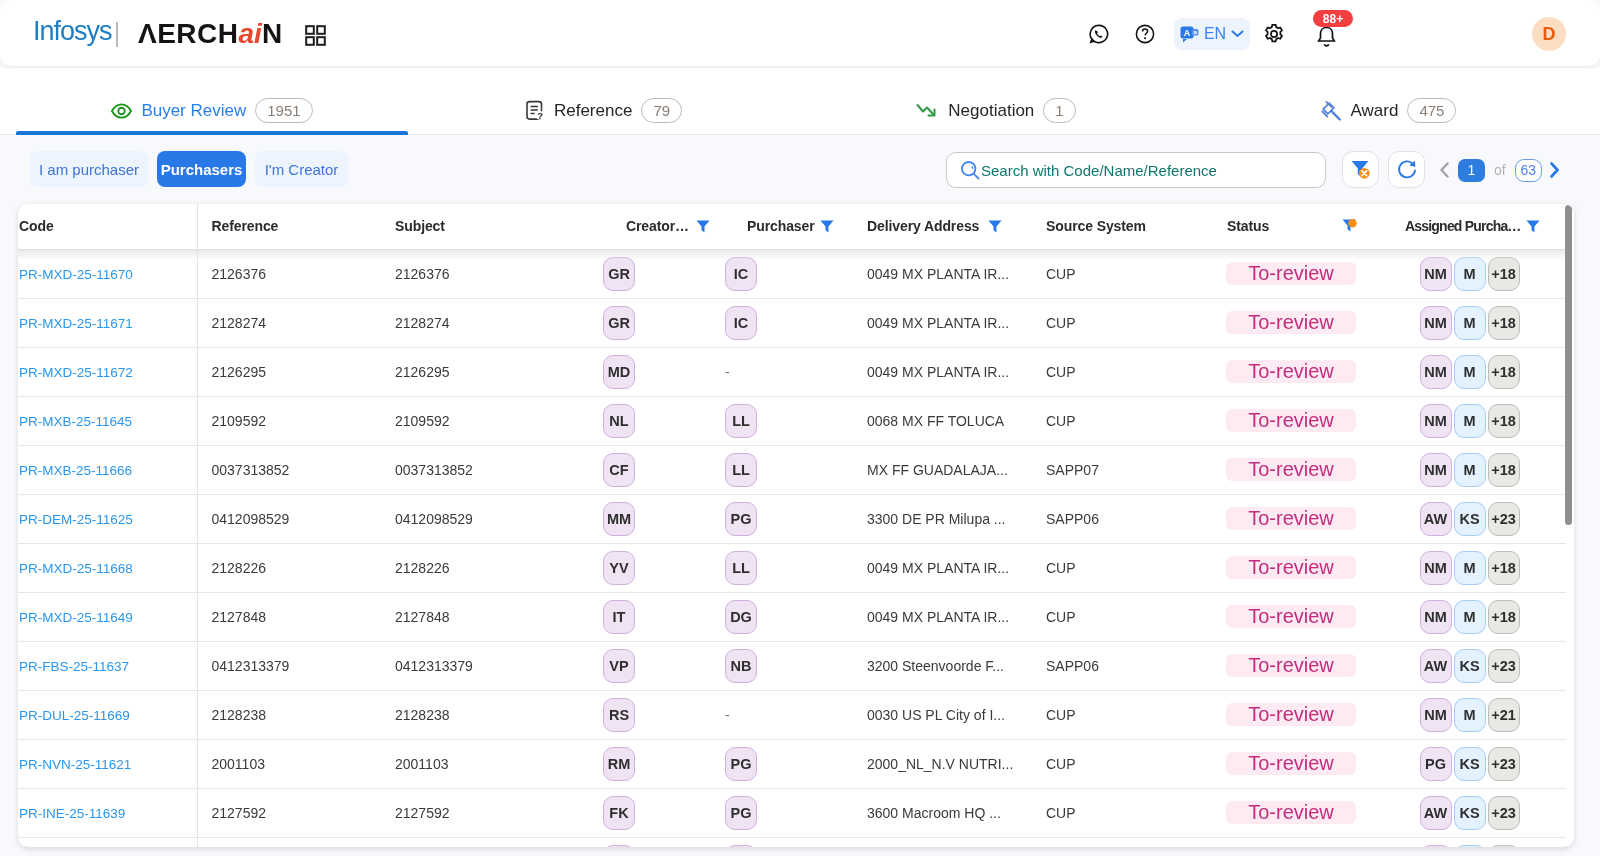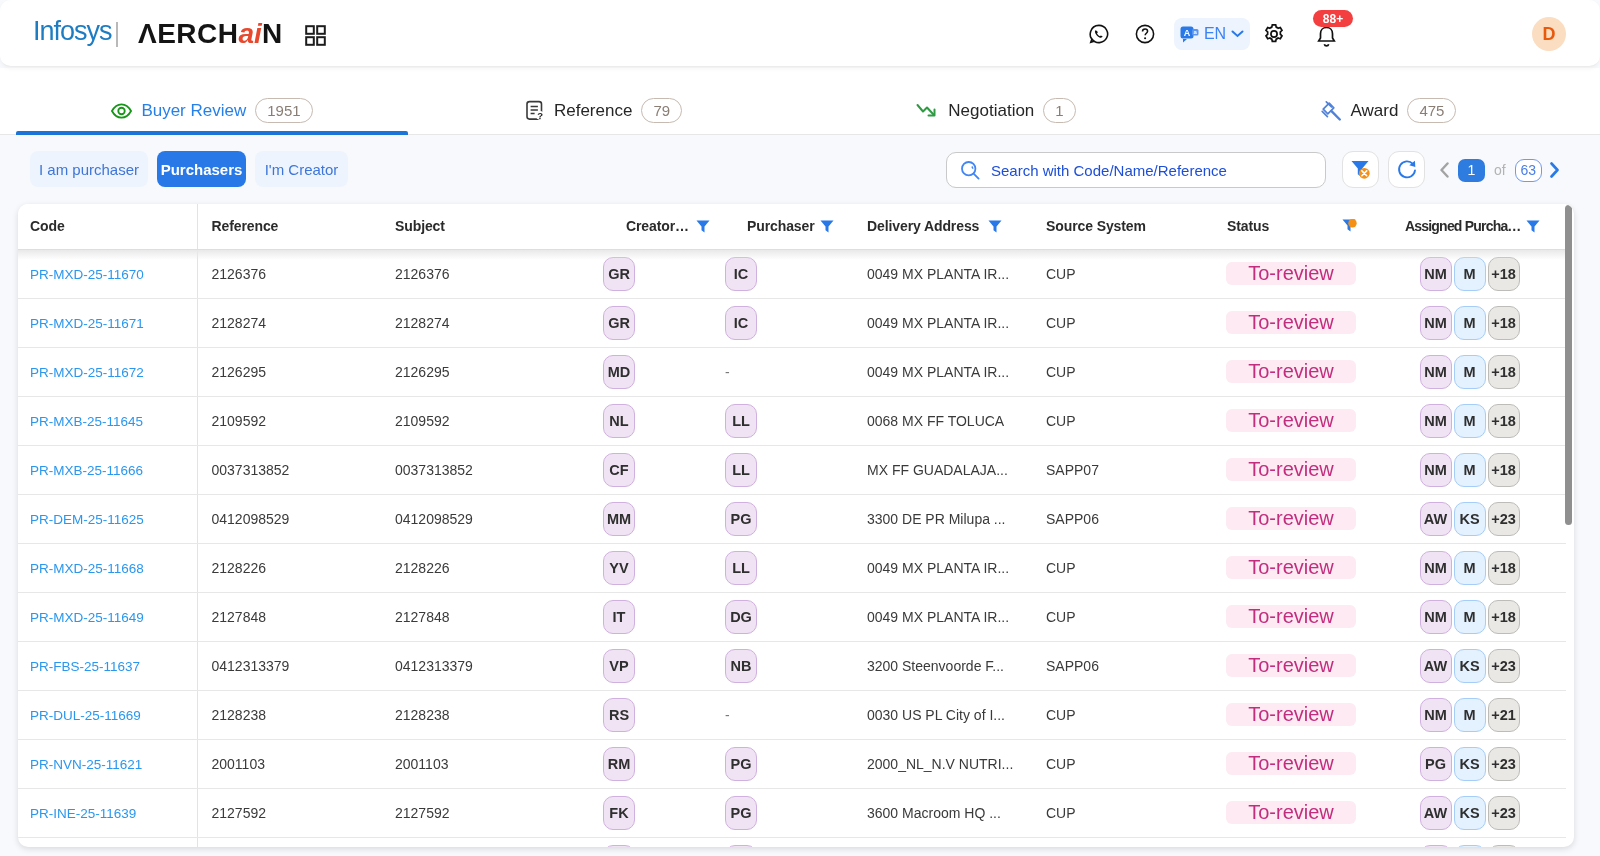--- a/index.html
+++ b/index.html
@@ -35,37 +35,37 @@
 .tab.active { color:#2680ea; }
 .tab.active::after { content:""; position:absolute; left:0; bottom:0; width:100%; height:4px; background:#1b74d8; border-radius:2px 2px 0 0; }
 .cnt { border:1.5px solid #c7bab0; border-radius:14px; color:#8a7e74; font-size:15px; padding:2px 11px; line-height:19px; }
 
 
 .pillbtn { position:absolute; top:151px; height:36px; border-radius:8px; font-size:15px; display:flex; align-items:center; justify-content:center; }
 #pb1 { left:30px; width:118px; background:#eef4fd; color:#3d76d8; }
 #pb2 { left:157px; width:89px; background:#2878e8; color:#fff; font-weight:700; }
 #pb3 { left:255px; width:93px; background:#eef4fd; color:#3d76d8; }
 .search { position:absolute; left:946px; top:152px; width:380px; height:36px; background:#fff; border:1px solid #c9c9c9; border-radius:10px; display:flex; align-items:center; }
-.search .ph { color:#1d4ed8; font-size:15px; margin-left:10px; }
+.search .ph { color:#0f766e; font-size:15px; }
 .sqbtn { position:absolute; top:151px; width:37px; height:37px; background:#fff; border:1px solid #e2e2e2; border-radius:11px; display:flex; align-items:center; justify-content:center; }
 #btn-funnel { left:1342px; }
 #btn-refresh { left:1388px; border-radius:11px; }
 .pgwrap { position:absolute; top:158px; left:1440px; height:24px; display:flex; align-items:center; }
 .pg1 { width:27px; height:23px; background:#2e7ce0; border-radius:7px; color:#fff; font-size:14px; display:flex; align-items:center; justify-content:center; margin-left:9px; }
 .pgof { color:#b3b3b3; font-size:14px; margin:0 9px; }
 .pg63 { width:27px; height:23px; background:#fff; border:1.5px solid #6f9bee; border-radius:9px; color:#4a7fe8; font-size:14px; display:flex; align-items:center; justify-content:center; }
 
 
 #card { position:absolute; left:18px; top:204px; width:1556px; height:643px; background:#fff; border-radius:10px; box-shadow:0 2px 6px rgba(0,0,0,0.13); overflow:hidden; }
 table { border-collapse:collapse; table-layout:fixed; width:1548px; }
 th, td { overflow:hidden; white-space:nowrap; }
 thead th { height:45px; text-align:left; font-size:14px; letter-spacing:-0.1px; font-weight:700; color:#2b2b2b; padding:0 0 0 14px; border-bottom:1px solid #dedede; background:#fff; }
 tbody td { height:49px; font-size:14px; color:#3a3a3a; padding:0 0 0 14px; border-bottom:1px solid #e7e7e7; }
 
-td.codecell, th.codecell { padding-left:12px; border-right:1px solid #e3e3e3; }
+td.codecell, th.codecell { padding-left:1px; border-right:1px solid #e3e3e3; }
 a.code { color:#2a97ef; text-decoration:none; font-size:13.5px; }
 td.ctr { text-align:left; padding:0; }
 .ibadge { display:inline-flex; width:32px; height:34px; border-radius:10px; align-items:center; justify-content:center; font-size:14.5px; font-weight:700; color:#2f2f2f; vertical-align:middle; }
 .lav { background:#f0e4f4; border:1px solid #d0b0de; }
 .blu { background:#e4f1fe; border:1px solid #a6cdf7; }
 .gry { background:#e9e8e5; border:1px solid #bdbcb8; }
 .grp { display:flex; gap:2px; justify-content:center; margin-right:18px; }
 .status { display:inline-block; width:130px; height:23px; margin-left:13px; background:#fdeaf2; border-radius:6px; color:#c22d7e; font-size:20px; text-align:center; line-height:23px; }
 .thflex { display:flex; align-items:center; }
 .funnel { flex:none; }

